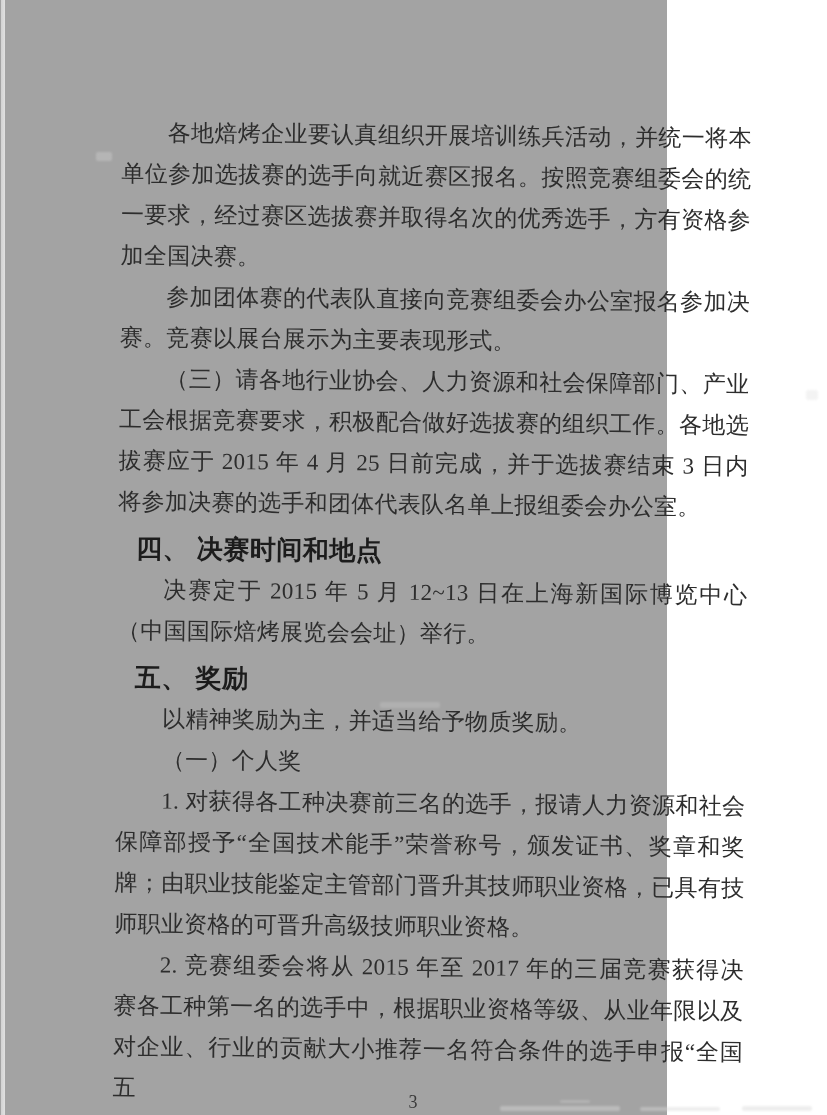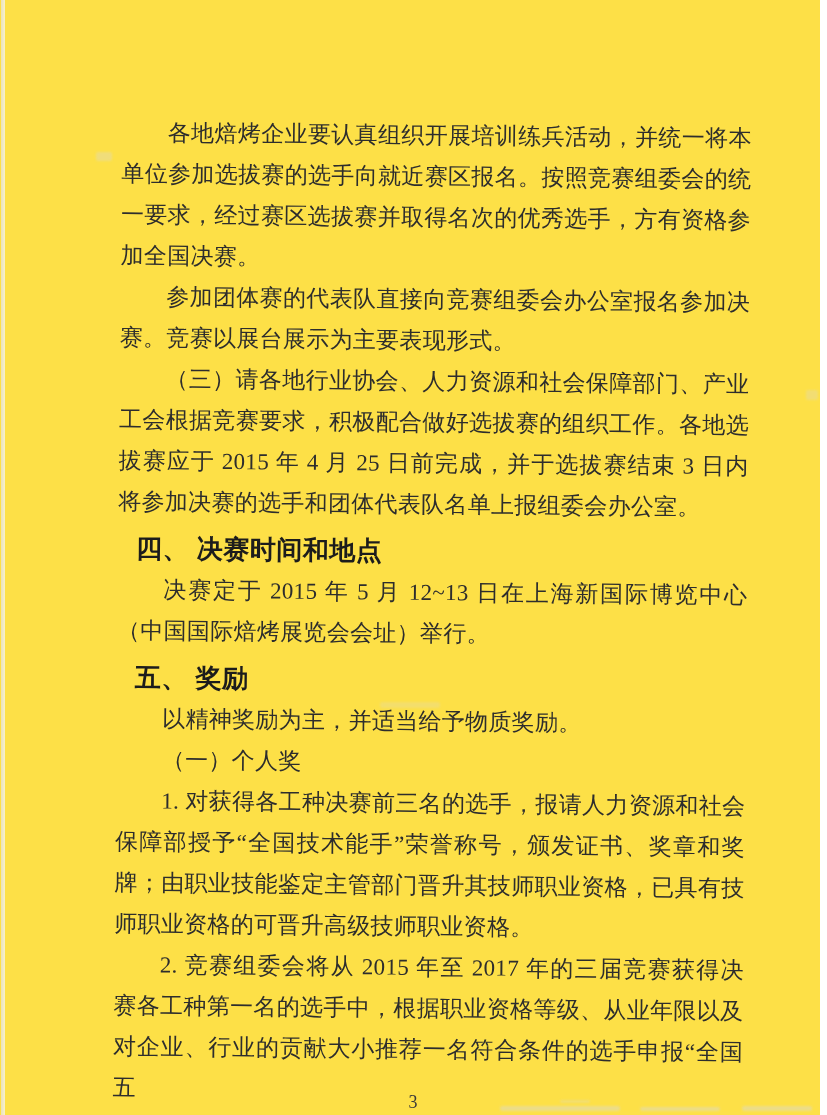--- a/index.html
+++ b/index.html
@@ -6,23 +6,23 @@
   html, body { margin: 0; padding: 0; }
   body {
     width: 827px;
     height: 1115px;
     background: #ffffff;
     overflow: hidden;
     font-family: "Liberation Serif", "DejaVu Serif", serif;
   }
   .page {
     position: relative;
-    width: 820px;
+    width: 667px;
     height: 1115px;
-    background: #fde047;
+    background: #a3a3a3;
   }
   
   .left-edge {
     position: absolute;
     left: 1px; top: 0;
     width: 4px; height: 1115px;
     background: linear-gradient(to right, #e2e2e2, #f6f6f6);
     opacity: 0.75;
   }
   .content {

